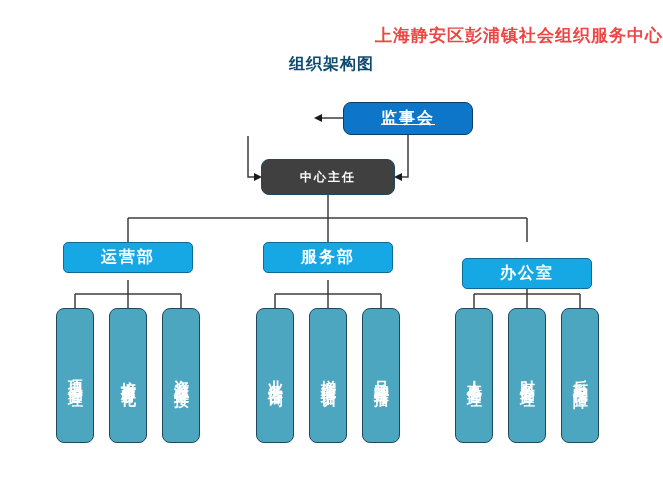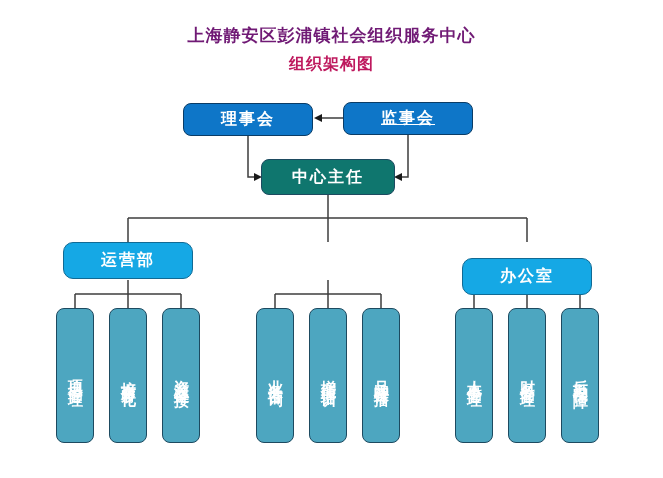--- a/index.html
+++ b/index.html
@@ -13,35 +13,35 @@
     width: 663px;
     height: 478px;
     background: #ffffff;
     overflow: hidden;
   }
   .title {
     position: absolute;
     top: 24px;
     left: 0;
     width: 663px;
-    text-align: center;
+    text-align: right;
     font-size: 17px;
     font-weight: bold;
-    color: #701a75;
+    color: #ef4444;
     letter-spacing: 1px;
   }
   .subtitle {
     position: absolute;
     top: 54px;
     left: 0;
     width: 663px;
     text-align: center;
     font-size: 16px;
     font-weight: bold;
-    color: #be185d;
+    color: #0c4a6e;
     letter-spacing: 1px;
   }
   .connectors {
     position: absolute;
     left: 0;
     top: 0;
   }
   .node {
     position: absolute;
     display: flex;
@@ -56,32 +56,32 @@
     height: 33px;
     background: #0e76c8;
     border: 1.5px solid #0a3c66;
     border-radius: 8px;
     font-size: 16px;
     letter-spacing: 2px;
   }
   .node-director {
     width: 134px;
     height: 36px;
-    background: #0f766e;
+    background: #404040;
     border: 1.5px solid #1d4a60;
     border-radius: 8px;
-    font-size: 16px;
+    font-size: 12px;
     letter-spacing: 2px;
   }
   .node-dept {
     width: 130px;
-    height: 37px;
+    height: 31px;
     background: #15a8e5;
     border: 1.2px solid #116a94;
-    border-radius: 10px;
+    border-radius: 5px;
     font-size: 16px;
     letter-spacing: 2px;
   }
   .node-team {
     width: 38px;
     height: 135px;
     background: #4da6c0;
     border: 1.2px solid #1d4a60;
     border-radius: 8px;
     font-size: 15px;
@@ -131,33 +131,33 @@
       <line x1="527" y1="294" x2="527" y2="308"></line>
       <line x1="580" y1="294" x2="580" y2="308"></line>
     </g>
     <g fill="#1a1a1a" stroke="none">
       <polygon points="314,118 322,114 322,122"></polygon>
       <polygon points="262,177 254,173 254,181"></polygon>
       <polygon points="394,177 402,173 402,181"></polygon>
     </g>
   </svg>
 
-  <div class="node node-top" style="left:183px; top:103px;">
-    <span>理事会</span>
-  </div>
   <div class="node node-top" style="left:343px; top:102px;text-decoration:underline;">
     <span>监事会</span>
   </div>
 
   <div class="node node-director" style="left:261px; top:159px;">
     <span>中心主任</span>
   </div>
 
   <div class="node node-dept" style="left:63px; top:242px;">
     <span>运营部</span>
+  </div>
+  <div class="node node-dept" style="left:263px; top:242px;">
+    <span>服务部</span>
   </div>
   <div class="node node-dept" style="left:462px; top:258px;">
     <span>办公室</span>
   </div>
 
   <div class="node node-team" style="left:56px;  top:308px;">
     <span>项目管理</span>
   </div>
   <div class="node node-team" style="left:109px; top:308px;">
     <span>培育孵化</span>

